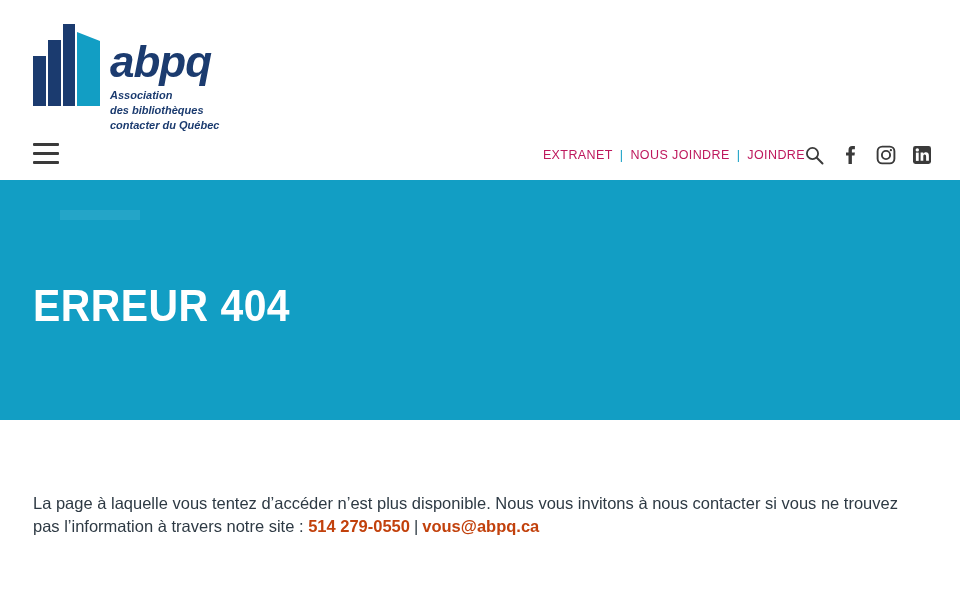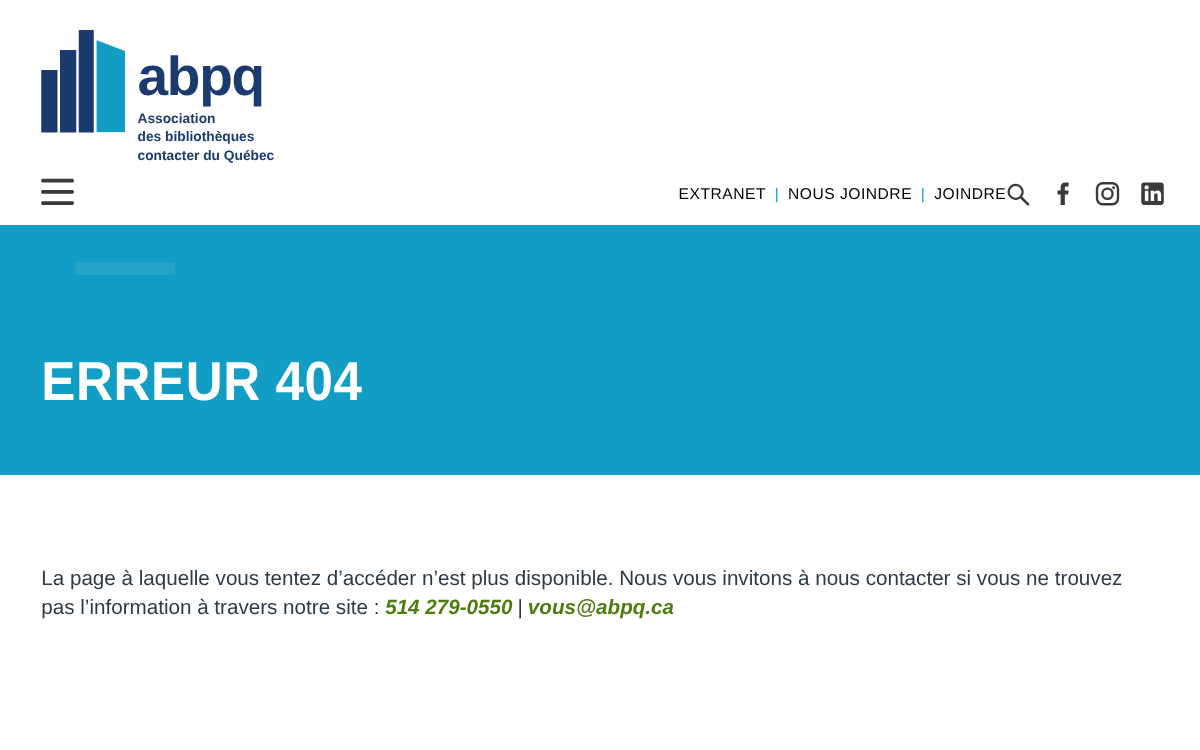--- a/index.html
+++ b/index.html
@@ -20,20 +20,21 @@
     height: 180px;
     background: #ffffff;
   }
 
   .logo-wrap {
     position: absolute;
     left: 33px;
     top: 24px;
     display: flex;
     align-items: flex-start;
+    font-style: italic;
   }
   .logo-mark {
     position: relative;
     width: 67px;
     height: 82px;
     margin-right: 10px;
   }
   
   .logo-mark .bar {
     position: absolute;
@@ -91,21 +92,21 @@
     position: absolute;
     right: 155px;
     top: 148px;
     display: flex;
     align-items: center;
     font-size: 12.5px;
     letter-spacing: 0.4px;
     color: #129ec4;
   }
   .util-nav a {
-    color: #000000;
+    color: #be185d;
     text-decoration: none;
     white-space: nowrap;
   }
   .util-sep {
     color: #129ec4;
     margin: 0 7px;
   }
 
   .icon-group {
     position: absolute;
@@ -120,21 +121,21 @@
     height: 24px;
     display: flex;
     align-items: center;
     justify-content: center;
     cursor: pointer;
   }
   .icon-btn svg { display: block; }
 
   
   .hero {
-    height: 200px;
+    height: 240px;
     background: #129ec4;
     position: relative;
     overflow: hidden;
   }
   .hero::after {
     content: "";
     position: absolute;
     left: 60px;
     top: 30px;
     width: 80px;
@@ -159,24 +160,23 @@
   .content {
     padding: 55px 33px 0 33px;
   }
   .body-text {
     font-size: 16.5px;
     line-height: 23px;
     color: #2e3a44;
     max-width: 900px;
   }
   .body-text .link {
-    color: #4d7c0f;
+    color: #c2410c;
     font-weight: bold;
     text-decoration: none;
-    font-style: italic;
   }
   .pipe {
     color: #2e3a44;
     padding: 0 4px;
   }
 </style>
 </head>
 <body>
 
 <div class="header">

